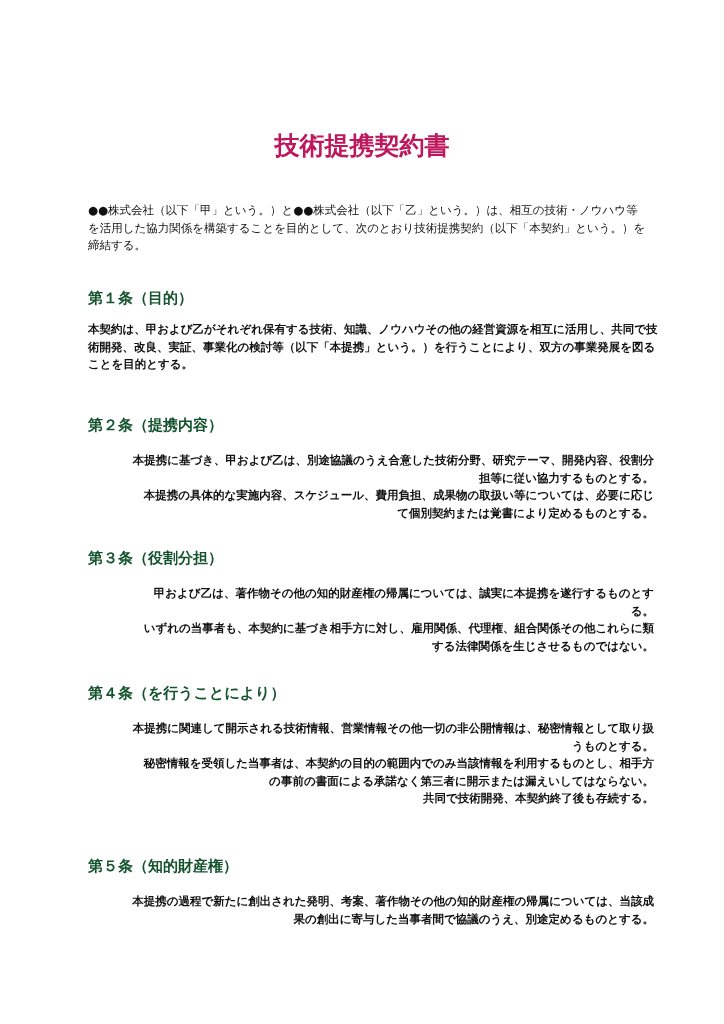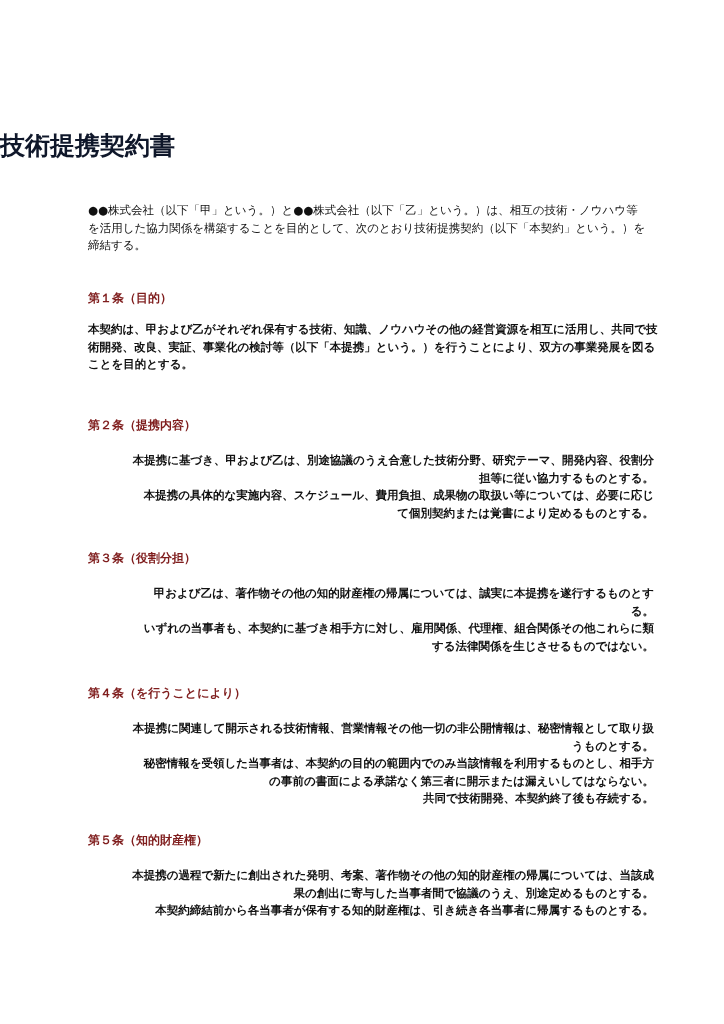--- a/index.html
+++ b/index.html
@@ -19,45 +19,46 @@
       position: absolute;
       left: 0; top: 0;
       width: 724px;
       height: 1024px;
     }
     .title {
       position: absolute;
       top: 112px;
       left: 0;
       width: 724px;
+      text-align: center;
       font-size: 25px;
       font-weight: bold;
       letter-spacing: 0px;
-      color: #0f172a;
+      color: #be185d;
     }
     .preamble {
       position: absolute;
       left: 88px;
       top: 182px;
       width: 560px;
       font-size: 11.5px;
       line-height: 17.5px;
       margin-top: 20px;
     }
     .article {
       position: absolute;
       left: 88px;
       width: 570px;
     }
     .article-heading {
-      font-size: 12px;
+      font-size: 15px;
       font-weight: bold;
       margin: 0;
       line-height: 20px;
-      color: #7f1d1d;
+      color: #14532d;
       font-family: Liberation Serif, serif;
     }
     .article-body {
       font-size: 11.5px;
       line-height: 17.5px;
       margin: 0;
       font-weight: bold;
     }
     .article-body.plain {
       margin-top: 13px;
@@ -66,21 +67,21 @@
       margin-top: 17px;
       padding-left: 44px;
       width: 522px;
       text-align: right;
     }
     .para { display: block; }
     #a1 { top: 288px; }
     #a2 { top: 415px; }
     #a3 { top: 548px; }
     #a4 { top: 683px; }
-    #a5 { top: 830px; }
+    #a5 { top: 856px; }
   </style>
 </head>
 <body>
 
 <div class="page">
 
   <h1 class="title">技術提携契約書</h1>
 
   <p class="preamble">●●株式会社（以下「甲」という。）と●●株式会社（以下「乙」という。）は、相互の技術・ノウハウ等を活用した協力関係を構築することを目的として、次のとおり技術提携契約（以下「本契約」という。）を締結する。</p>
 
@@ -113,17 +114,16 @@
       <span class="para">本提携に関連して開示される技術情報、営業情報その他一切の非公開情報は、秘密情報として取り扱うものとする。</span>
       <span class="para">秘密情報を受領した当事者は、本契約の目的の範囲内でのみ当該情報を利用するものとし、相手方の事前の書面による承諾なく第三者に開示または漏えいしてはならない。</span>
       <span class="para">共同で技術開発、本契約終了後も存続する。</span>
     </div>
   </section>
 
   <section class="article" id="a5">
     <h2 class="article-heading">第５条（知的財産権）</h2>
     <div class="article-body indented">
       <span class="para">本提携の過程で新たに創出された発明、考案、著作物その他の知的財産権の帰属については、当該成果の創出に寄与した当事者間で協議のうえ、別途定めるものとする。</span>
-      <span class="para">本契約締結前から各当事者が保有する知的財産権は、引き続き各当事者に帰属するものとする。</span>
     </div>
   </section>
 
 </div>
 
 </body></html>

